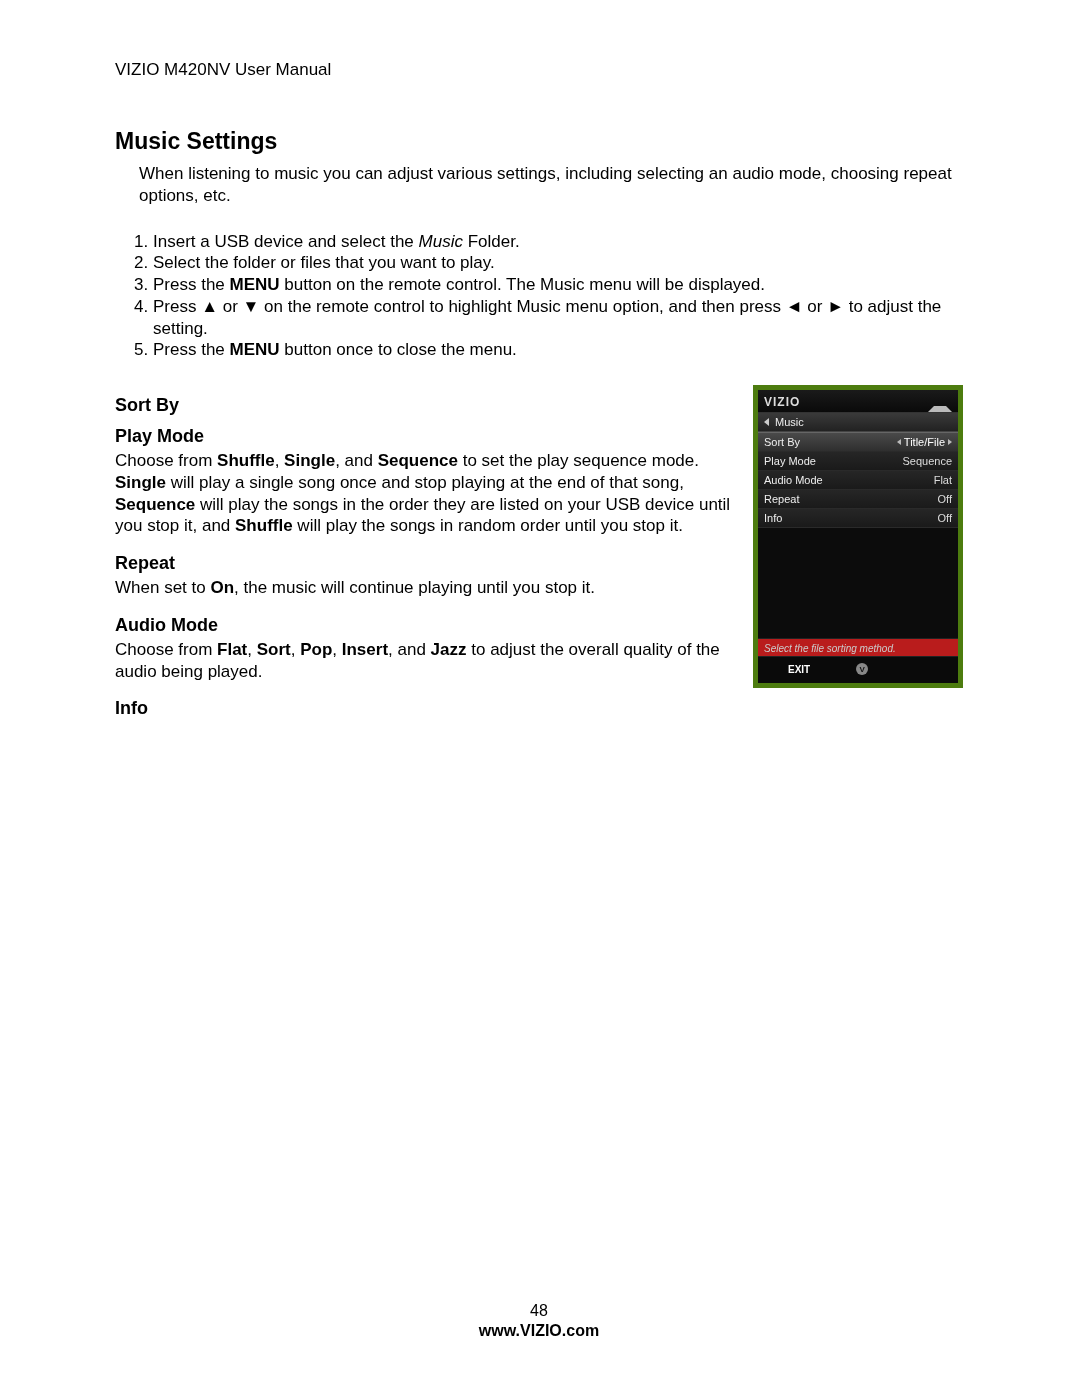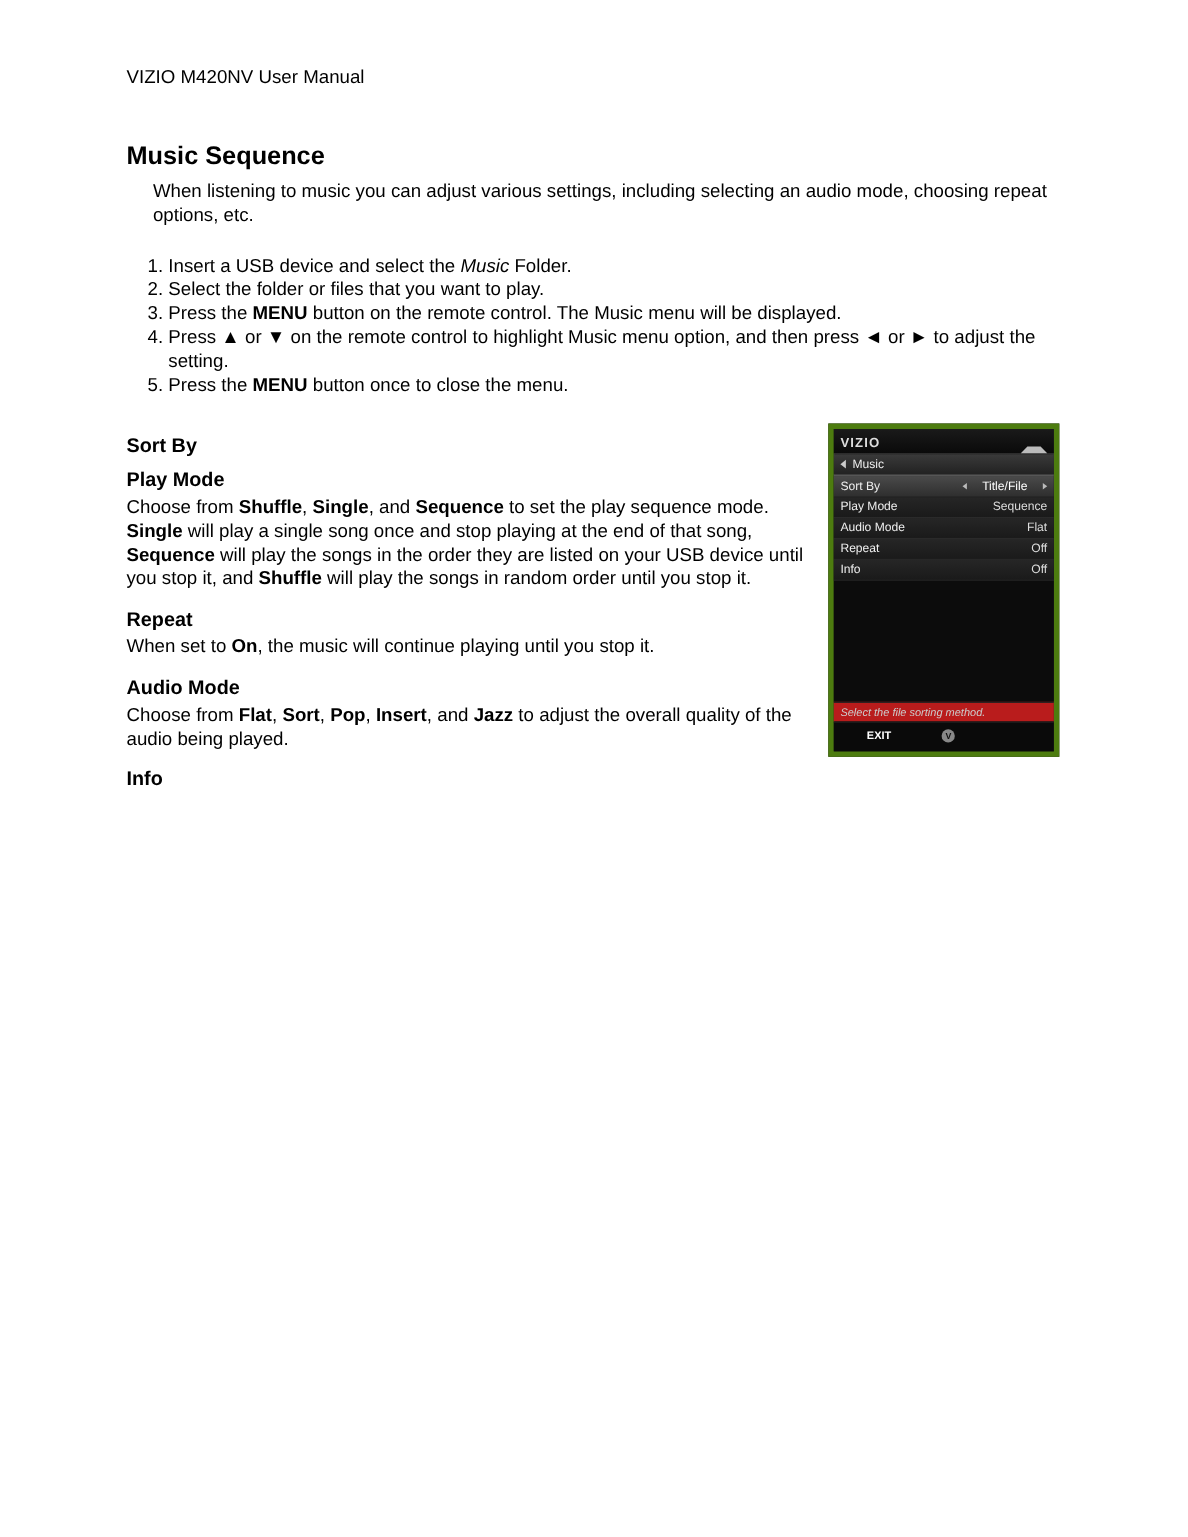--- a/index.html
+++ b/index.html
@@ -121,21 +121,21 @@
     background: linear-gradient(#262626,#1a1a1a);
   }
   .osd-row.selected {
     background: linear-gradient(#4a4a4a,#2f2f2f);
     border-top: 1px solid #666;
   }
   .osd-row .val {
     color: #ddd;
     display: flex;
     align-items: center;
-    gap: 14px;
+    gap: 3px;
   }
   .osd-row.selected .val {
     color: #fff;
   }
   .tri-l-sm, .tri-r-sm {
     width:0;height:0;
     border-top:3px solid transparent;
     border-bottom:3px solid transparent;
   }
   .tri-l-sm { border-right:4px solid #bbb; }
@@ -187,21 +187,21 @@
   }
   .footer .pg { margin-bottom: 2px; }
   .footer .url { font-weight: bold; }
 </style>
 </head>
 <body>
 
 <div class="page">
   <div class="header">VIZIO M420NV User Manual</div>
 
-  <h1 class="title">Music Sequence</h1>
+  <h1 class="title">Music Settings</h1>
   <div class="intro">When listening to music you can adjust various settings, including selecting an audio mode, choosing repeat options, etc.</div>
 
   <ol class="steps">
     <li><span>Insert a USB device and select the </span><span class="italic">Music</span><span> Folder.</span></li>
     <li>Select the folder or files that you want to play.</li>
     <li><span>Press the </span><span class="bold">MENU</span><span> button on the remote control. The Music menu will be displayed.</span></li>
     <li>Press ▲ or ▼ on the remote control to highlight Music menu option, and then press ◄ or ► to adjust the setting.</li>
     <li><span>Press the </span><span class="bold">MENU</span><span> button once to close the menu.</span></li>
   </ol>
 
@@ -264,13 +264,17 @@
       </div>
       <div class="osd-fill"></div>
       <div class="osd-hint">Select the file sorting method.</div>
       <div class="osd-exitbar">
         <span class="osd-exit">EXIT</span>
         <span class="osd-v">V</span>
       </div>
     </div>
   </div>
 
+  <div class="footer">
+    <div class="pg">48</div>
+    <div class="url">www.VIZIO.com</div>
+  </div>
 </div>
 
 </body></html>

